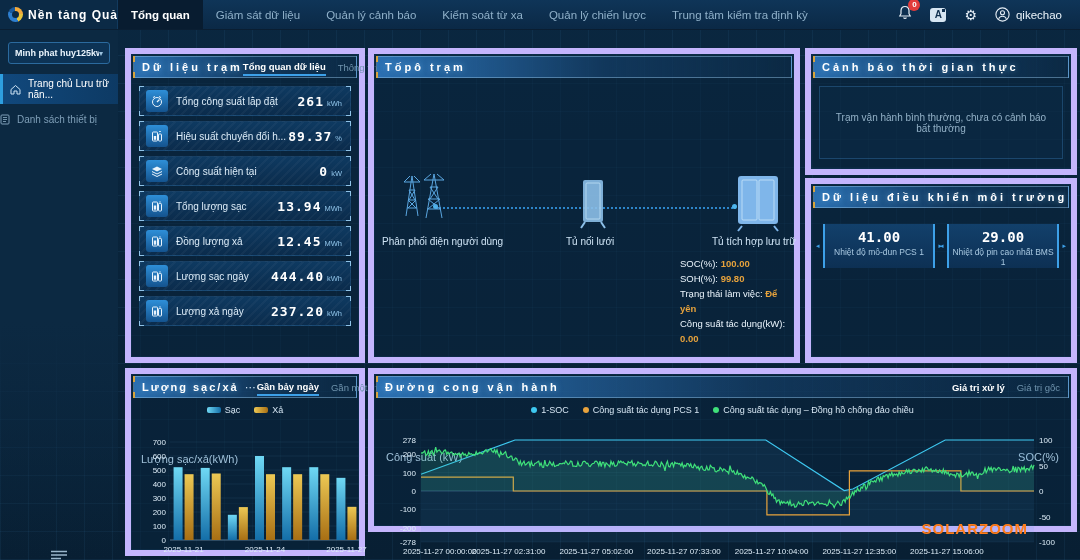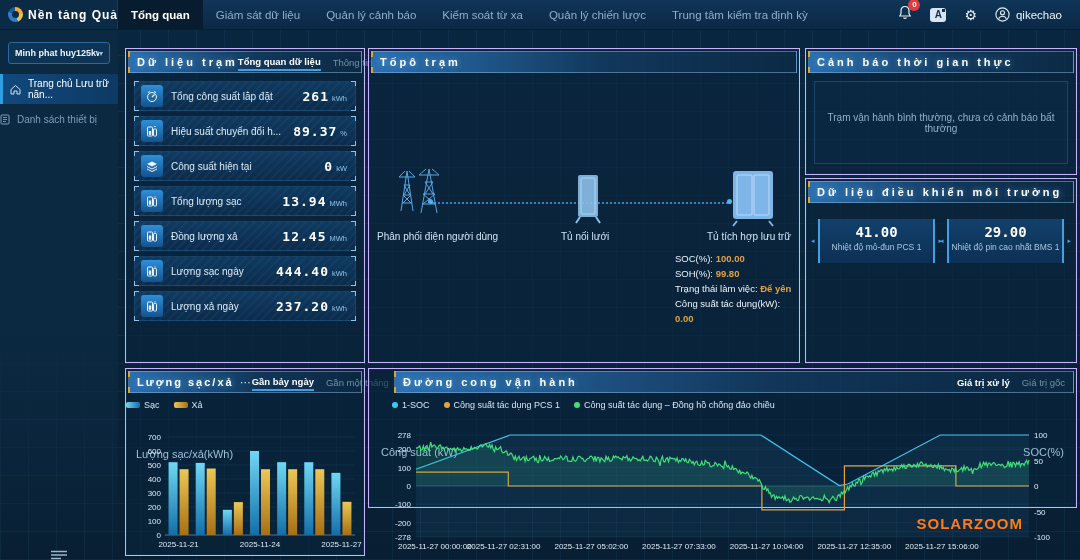--- a/index.html
+++ b/index.html
@@ -55,21 +55,21 @@
   .station-select .txt { font-size:9px; font-weight:bold; color:#eaf4fc; white-space:nowrap; overflow:hidden; }
   .station-select .chev { font-size:8px; color:#9cc2de; }
   .side-item { height:30px; display:flex; align-items:center; gap:7px; cursor:pointer;
     font-size:10px; color:#7f9fb8; }
   .side-item.active { background:linear-gradient(90deg,#11487c,#0d3a64); border-left:3px solid #2e9fe0;
     padding-left:7px; color:#ffffff; }
   .side-item svg { flex:0 0 auto; }
   .side-collapse { position:absolute; bottom:0px; left:50px; width:18px; height:10px; cursor:pointer; }
 
   
-  .panel { position:absolute; border:1px solid #c4b5fd; background:rgba(10,36,60,0.55); z-index:2;
+  .panel { position:absolute; border:6px solid #c4b5fd; background:rgba(10,36,60,0.55); z-index:2;
     box-shadow:0 0 0 1px rgba(18,58,94,0.35) inset; }
   .panel-head { position:relative; height:22px; margin:2px; display:flex; align-items:center;
     background:linear-gradient(90deg, rgba(45,116,184,0.95), rgba(24,70,116,0.55) 55%, rgba(24,70,116,0.12));
     border:1px solid rgba(150,200,235,0.45); padding:0 8px; }
   .panel-head::before, .panel-head::after { content:""; position:absolute; left:-1px; width:2px; height:6px; background:#d9a43c; }
   .panel-head::before { top:-1px; } .panel-head::after { bottom:-1px; }
   .panel-title { font-size:11px; font-weight:bold; color:#ffffff; letter-spacing:3px; white-space:nowrap;
     text-shadow:0 0 6px rgba(120,200,255,0.6); }
   .head-tabs { margin-left:auto; display:flex; gap:12px; align-items:center; }
   .head-tab { font-size:9.5px; color:#6f93ad; cursor:pointer; padding:2px 0; white-space:nowrap; }
@@ -112,21 +112,21 @@
   
   .env-cards { display:flex; gap:12px; padding:14px 12px 0 12px; }
   .env-card { flex:1; height:44px; position:relative; text-align:center; padding-top:5px;
     background:linear-gradient(180deg,#12406b,#0d3054); border-left:2px solid #3da0e8; border-right:2px solid #3da0e8; }
   .env-card::before { content:"◂"; position:absolute; left:-9px; top:50%; transform:translateY(-50%); font-size:7px; color:#3da0e8; }
   .env-card::after  { content:"▸"; position:absolute; right:-9px; top:50%; transform:translateY(-50%); font-size:7px; color:#3da0e8; }
   .env-val { font-family:"DejaVu Sans Mono", monospace; font-size:14px; font-weight:bold; color:#ffffff; }
   .env-lbl { font-size:8.5px; color:#a8c8e0; line-height:10px; margin-top:2px; }
 
   
-  .chart-legend { display:flex; justify-content:flex-start; align-items:center; gap:14px; padding-top:5px; }
+  .chart-legend { display:flex; justify-content:center; align-items:center; gap:14px; padding-top:5px; }
   .legend-item { display:flex; align-items:center; gap:4px; font-size:9px; color:#d5e5f2; }
   .legend-swatch { width:14px; height:6px; border-radius:2px; }
   .legend-dot { width:6px; height:6px; border-radius:50%; }
   .axis-note { position:absolute; font-size:11px; color:#9fc0d8;margin-top:29px; }
   .curve-btns { margin-left:auto; display:flex; gap:12px; }
   .curve-btn { font-size:9.5px; color:#6f93ad; cursor:pointer; }
   .curve-btn.active { color:#ffffff; font-weight:bold; }
   svg text { font-family:"Liberation Sans", sans-serif; }
 </style>
 </head>
@@ -453,21 +453,21 @@
       <rect x="150.14285714285714" y="31.199999999999996" width="9" height="72.80000000000001" fill="url(#bg0)"></rect>
       <rect x="161.14285714285714" y="38.2" width="9" height="65.8" fill="url(#bg1)"></rect>
       <rect x="177.2857142857143" y="31.199999999999996" width="9" height="72.80000000000001" fill="url(#bg0)"></rect>
       <rect x="188.2857142857143" y="38.2" width="9" height="65.8" fill="url(#bg1)"></rect>
       <rect x="204.42857142857144" y="41.84" width="9" height="62.16" fill="url(#bg0)"></rect>
       <rect x="215.42857142857144" y="70.82000000000001" width="9" height="33.17999999999999" fill="url(#bg1)"></rect>
       <text x="214.42857142857144" y="116" font-size="8" fill="#dcebf6" text-anchor="middle">2025-11-27</text>
     </svg>
 </div>
 
-<div class="panel" style="left:368px; top:368px; width:709px; height:140px;padding-left:23px;">
+<div class="panel" style="left:368px; top:368px; width:709px; height:164px;">
   <div class="panel-head">
     <span class="panel-title">Đường cong vận hành</span>
     <span class="curve-btns">
       <span class="curve-btn active">Giá trị xử lý</span>
       <span class="curve-btn">Giá trị gốc</span>
     </span>
   </div>
   <div class="chart-legend" id="lineLegend">
       <span class="legend-item"><span class="legend-dot" style="background:#3ec8f0"></span>1-SOC</span>
       <span class="legend-item"><span class="legend-dot" style="background:#e8a33d"></span>Công suất tác dụng PCS 1</span>

